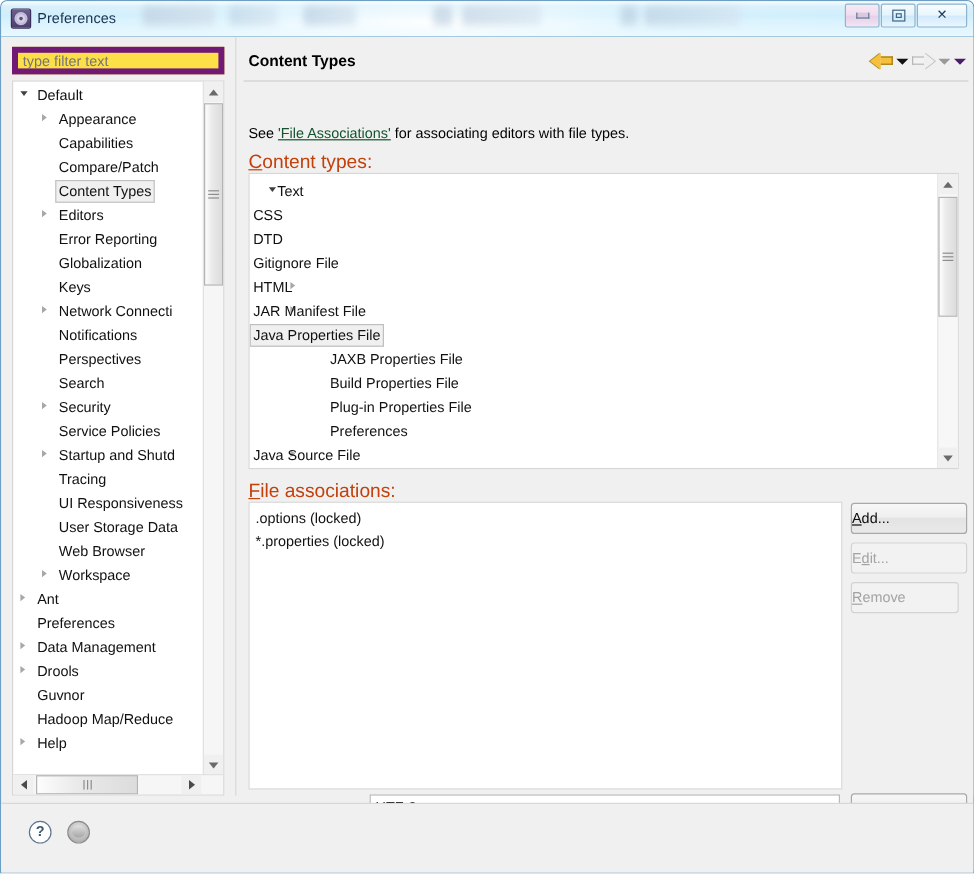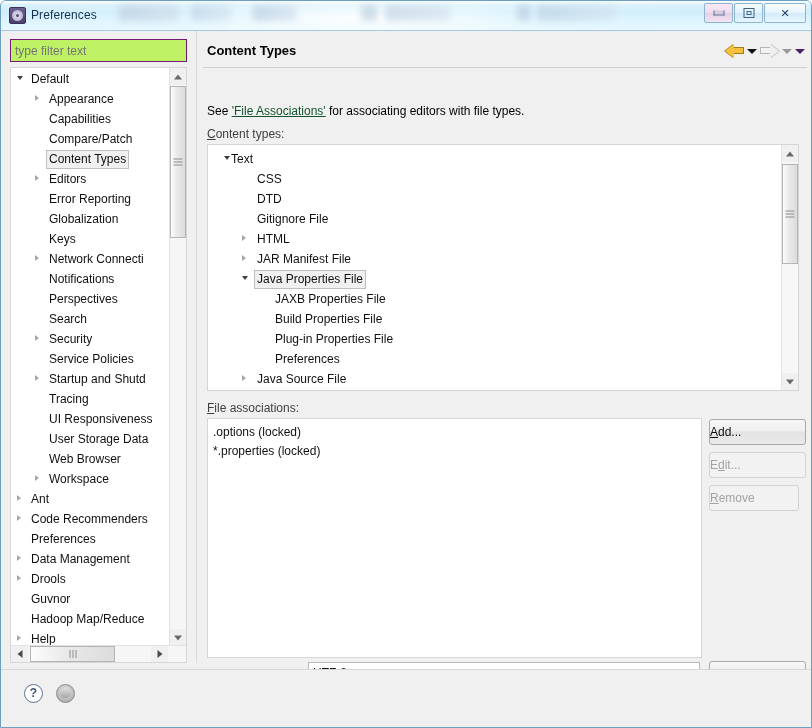--- a/index.html
+++ b/index.html
@@ -148,22 +148,22 @@
   #left-pane {
     position: absolute;
     left: 9px; top: 5px;
     width: 183px; height: 630px;
   }
   #filter-input {
     position: absolute;
     left: 0; top: 3px;
     width: 177px; height: 23px;
     box-sizing: border-box;
-    border: 1px solid #701a75;
-    background: #bef264;
+    border: 5px solid #701a75;
+    background: #fde047;
     font-family: "Liberation Sans", sans-serif;
     font-size: 12px;
     color: #777777;
     padding: 0 4px;
     outline: none;
     border-radius: 0;
   }
   #tree-wrap {
     position: absolute;
     left: 0; top: 31px;
@@ -332,22 +332,22 @@
     width: 0; height: 0;
     border-left: 5px solid transparent;
     border-right: 5px solid transparent;
     border-top: 5px solid #111111;
   }
   .caret.dim { border-top-color: #9a9a9a; }
   .caret.purple { border-top-color: #4b1d6b; }
 
   .field-label {
     position: absolute;
-    font-size: 12px;
-    color: #404040;
+    font-size: 16px;
+    color: #c2410c;
   }
   .ul-letter { text-decoration: underline; }
 
   #see-line { position: absolute; left: 10px; top: 73px; font-size: 12px; }
   #fa-link { color: #14532d; text-decoration: underline; cursor: pointer; }
   #ct-label { left: 10px; top: 96px; }
 
   #ct-tree {
     position: absolute;
     left: 10px; top: 113px;
@@ -377,21 +377,21 @@
     position: relative;
     top: 1px;
   }
   .ct-node.sel .lbl {
     background: #f0f0f0;
     border: 1px solid #bfbfbf;
     padding: 0 2px;
   }
   .cl0 { padding-left: 20px; }
   .cl0 .arrow { left: 16px; }
-  .cl1 { padding-left: 46px; }
+  .cl1 { }
   .cl1 .arrow { left: 34px; }
   .cl2 { padding-left: 64px; }
 
   #ct-vsb {
     position: absolute;
     right: 0; top: 0;
     width: 17px; height: 245px;
     background: #f7f7f7;
     border-left: 1px solid #e4e4e4;
     box-sizing: border-box;
@@ -552,21 +552,20 @@
             <div class="tnode lv1"><span class="lbl">Search</span></div>
             <div class="tnode lv1"><span class="arrow"></span><span class="lbl">Security</span></div>
             <div class="tnode lv1"><span class="lbl">Service Policies</span></div>
             <div class="tnode lv1"><span class="arrow"></span><span class="lbl">Startup and Shutd</span></div>
             <div class="tnode lv1"><span class="lbl">Tracing</span></div>
             <div class="tnode lv1"><span class="lbl">UI Responsiveness</span></div>
             <div class="tnode lv1"><span class="lbl">User Storage Data</span></div>
             <div class="tnode lv1"><span class="lbl">Web Browser</span></div>
             <div class="tnode lv1"><span class="arrow"></span><span class="lbl">Workspace</span></div>
             <div class="tnode lv0"><span class="arrow"></span><span class="lbl">Ant</span></div>
-            <div class="tnode lv0"><span class="arrow"></span><span class="lbl">Code Recommenders</span></div>
             <div class="tnode lv0"><span class="lbl">Preferences</span></div>
             <div class="tnode lv0"><span class="arrow"></span><span class="lbl">Data Management</span></div>
             <div class="tnode lv0"><span class="arrow"></span><span class="lbl">Drools</span></div>
             <div class="tnode lv0"><span class="lbl">Guvnor</span></div>
             <div class="tnode lv0"><span class="lbl">Hadoop Map/Reduce</span></div>
             <div class="tnode lv0"><span class="arrow"></span><span class="lbl">Help</span></div>
           </div>
 
         <div id="ltree-vsb">
           <div class="sb-arrow-btn" style="top:0;">

